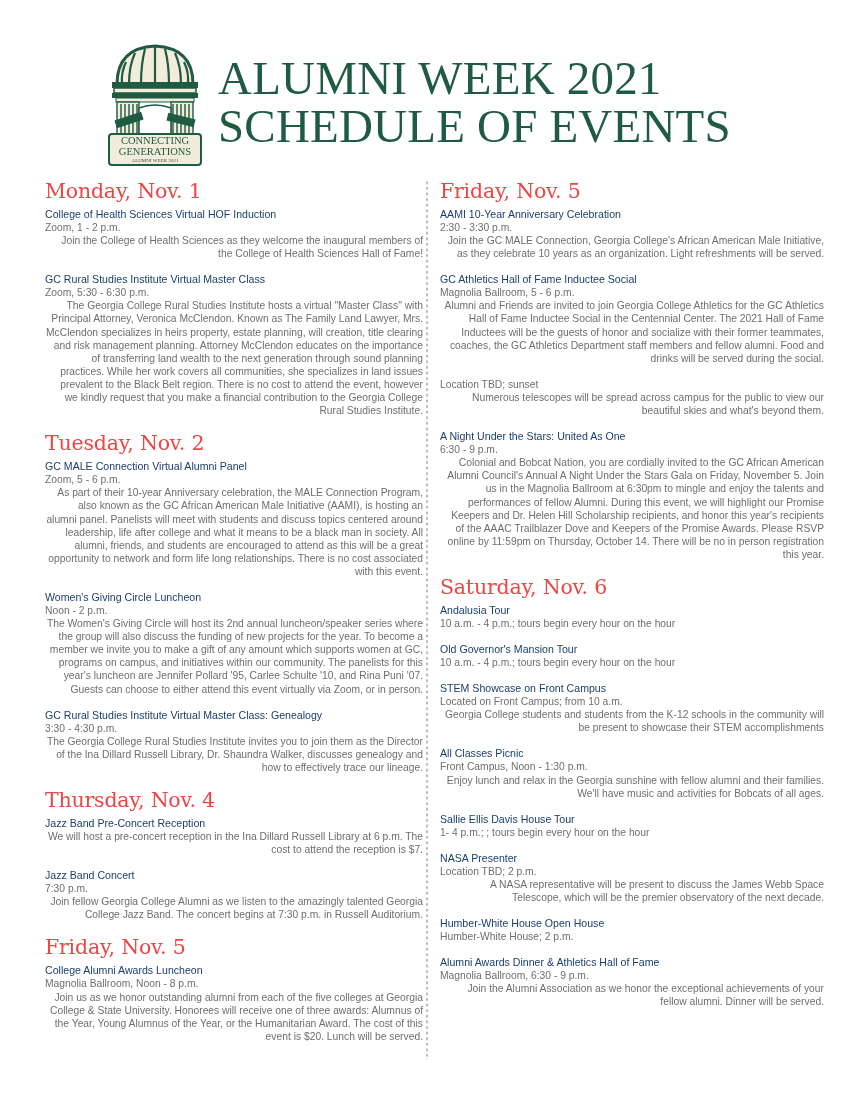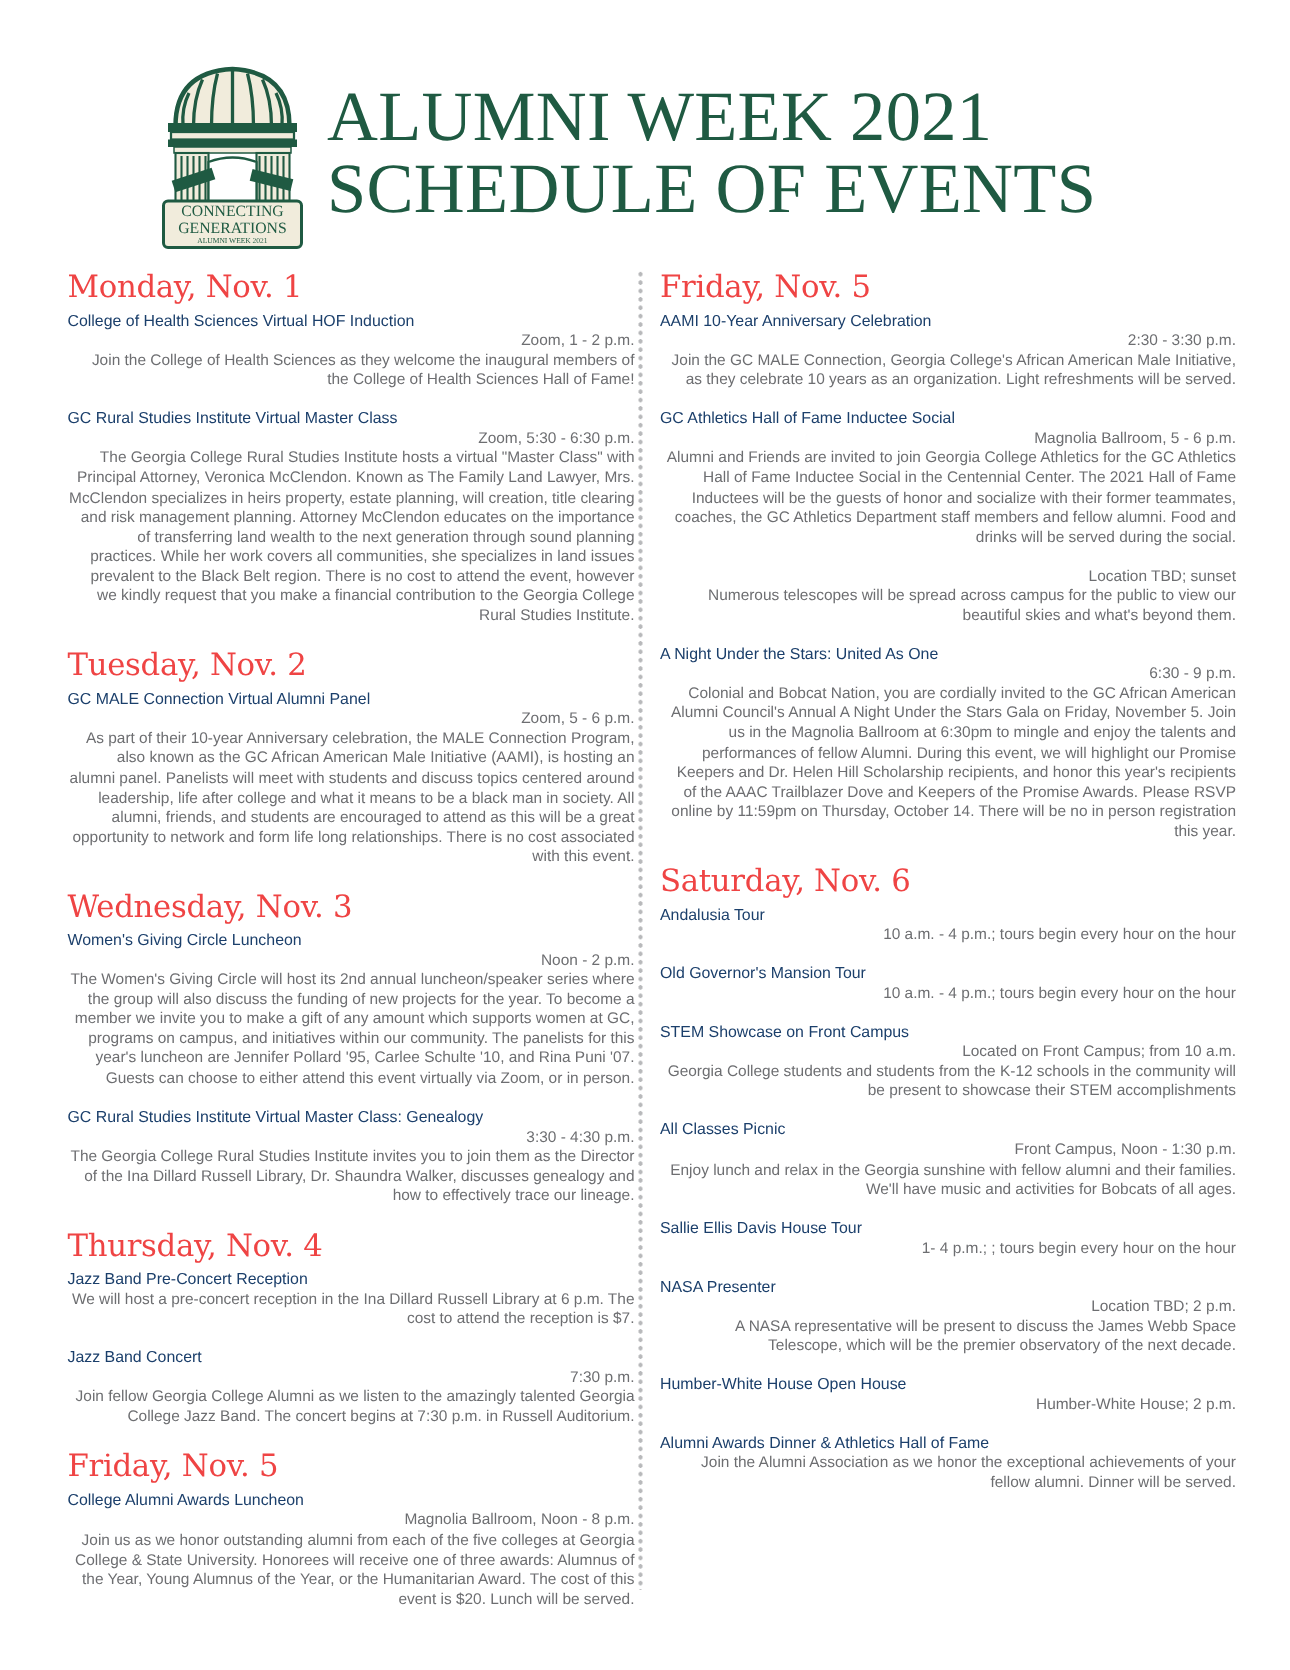--- a/index.html
+++ b/index.html
@@ -19,21 +19,21 @@
     .divider { position: absolute; left: 425px; top: 180px; width: 4px; height: 880px;
                background-image: radial-gradient(circle, #b8b9bb 1.3px, transparent 1.6px);
                background-size: 4px 5.6px; background-repeat: repeat-y; }
 
     .day { font-family: "DejaVu Serif", serif; color: #ef4444; font-size: 20.5px; line-height: 26px;
            font-weight: normal; margin-bottom: 4px; letter-spacing: -0.2px; white-space: nowrap; }
 
     .event { margin-bottom: 13px; }
     .event-title { font-family: "Liberation Sans", sans-serif; font-weight: normal; color: #1b3f6b;
                    font-size: 10.6px; line-height: 13px; }
-    .event-meta, .event-desc { font-size: 10.3px; line-height: 13.1px; color: #6d6e71; text-align: right; }
+    .event-meta, .event-desc { font-size: 10.3px; line-height: 13.1px; color: #6d6e71; }
     .event-desc { text-align: right; }
   </style>
 </head>
 <body>
 
 <div class="header">
   <svg class="logo" viewBox="0 0 100 124">
 
     <path d="M12 42 Q12 6 50 4 Q88 6 88 42 Z" fill="#f1ecdc" stroke="#1f5a42" stroke-width="3"></path>
     <g stroke="#1f5a42" stroke-width="2.2" fill="none">
@@ -97,21 +97,20 @@
   <section>
     <h2 class="day">Tuesday, Nov. 2</h2>
     <div class="event">
       <div class="event-title">GC MALE Connection Virtual Alumni Panel</div>
       <div class="event-meta">Zoom, 5 - 6 p.m.</div>
       <div class="event-desc">As part of their 10-year Anniversary celebration, the MALE Connection Program, also known as the GC African American Male Initiative (AAMI), is hosting an alumni panel. Panelists will meet with students and discuss topics centered around leadership, life after college and what it means to be a black man in society. All alumni, friends, and students are encouraged to attend as this will be a great opportunity to network and form life long relationships. There is no cost associated with this event.</div>
     </div>
   </section>
 
   <section>
-    <h2 class="day">Wednesday, Nov. 3</h2>
     <div class="event">
       <div class="event-title">Women's Giving Circle Luncheon</div>
       <div class="event-meta">Noon - 2 p.m.</div>
       <div class="event-desc">The Women's Giving Circle will host its 2nd annual luncheon/speaker series where the group will also discuss the funding of new projects for the year. To become a member we invite you to make a gift of any amount which supports women at GC, programs on campus, and initiatives within our community. The panelists for this year's luncheon are Jennifer Pollard '95, Carlee Schulte '10, and Rina Puni '07. Guests can choose to either attend this event virtually via Zoom, or in person.</div>
     </div>
     <div class="event">
       <div class="event-title">GC Rural Studies Institute Virtual Master Class: Genealogy</div>
       <div class="event-meta">3:30 - 4:30 p.m.</div>
       <div class="event-desc">The Georgia College Rural Studies Institute invites you to join them as the Director of the Ina Dillard Russell Library, Dr. Shaundra Walker, discusses genealogy and how to effectively trace our lineage.</div>
     </div>
@@ -193,16 +192,17 @@
       <div class="event-title">NASA Presenter</div>
       <div class="event-meta">Location TBD; 2 p.m.</div>
       <div class="event-desc">A NASA representative will be present to discuss the James Webb Space Telescope, which will be the premier observatory of the next decade.</div>
     </div>
     <div class="event">
       <div class="event-title">Humber-White House Open House</div>
       <div class="event-meta">Humber-White House; 2 p.m.</div>
     </div>
     <div class="event">
       <div class="event-title">Alumni Awards Dinner &amp; Athletics Hall of Fame</div>
+      <div class="event-meta">Magnolia Ballroom, 6:30 - 9 p.m.</div>
       <div class="event-desc">Join the Alumni Association as we honor the exceptional achievements of your fellow alumni. Dinner will be served.</div>
     </div>
   </section>
 </div>
 
 </body></html>

